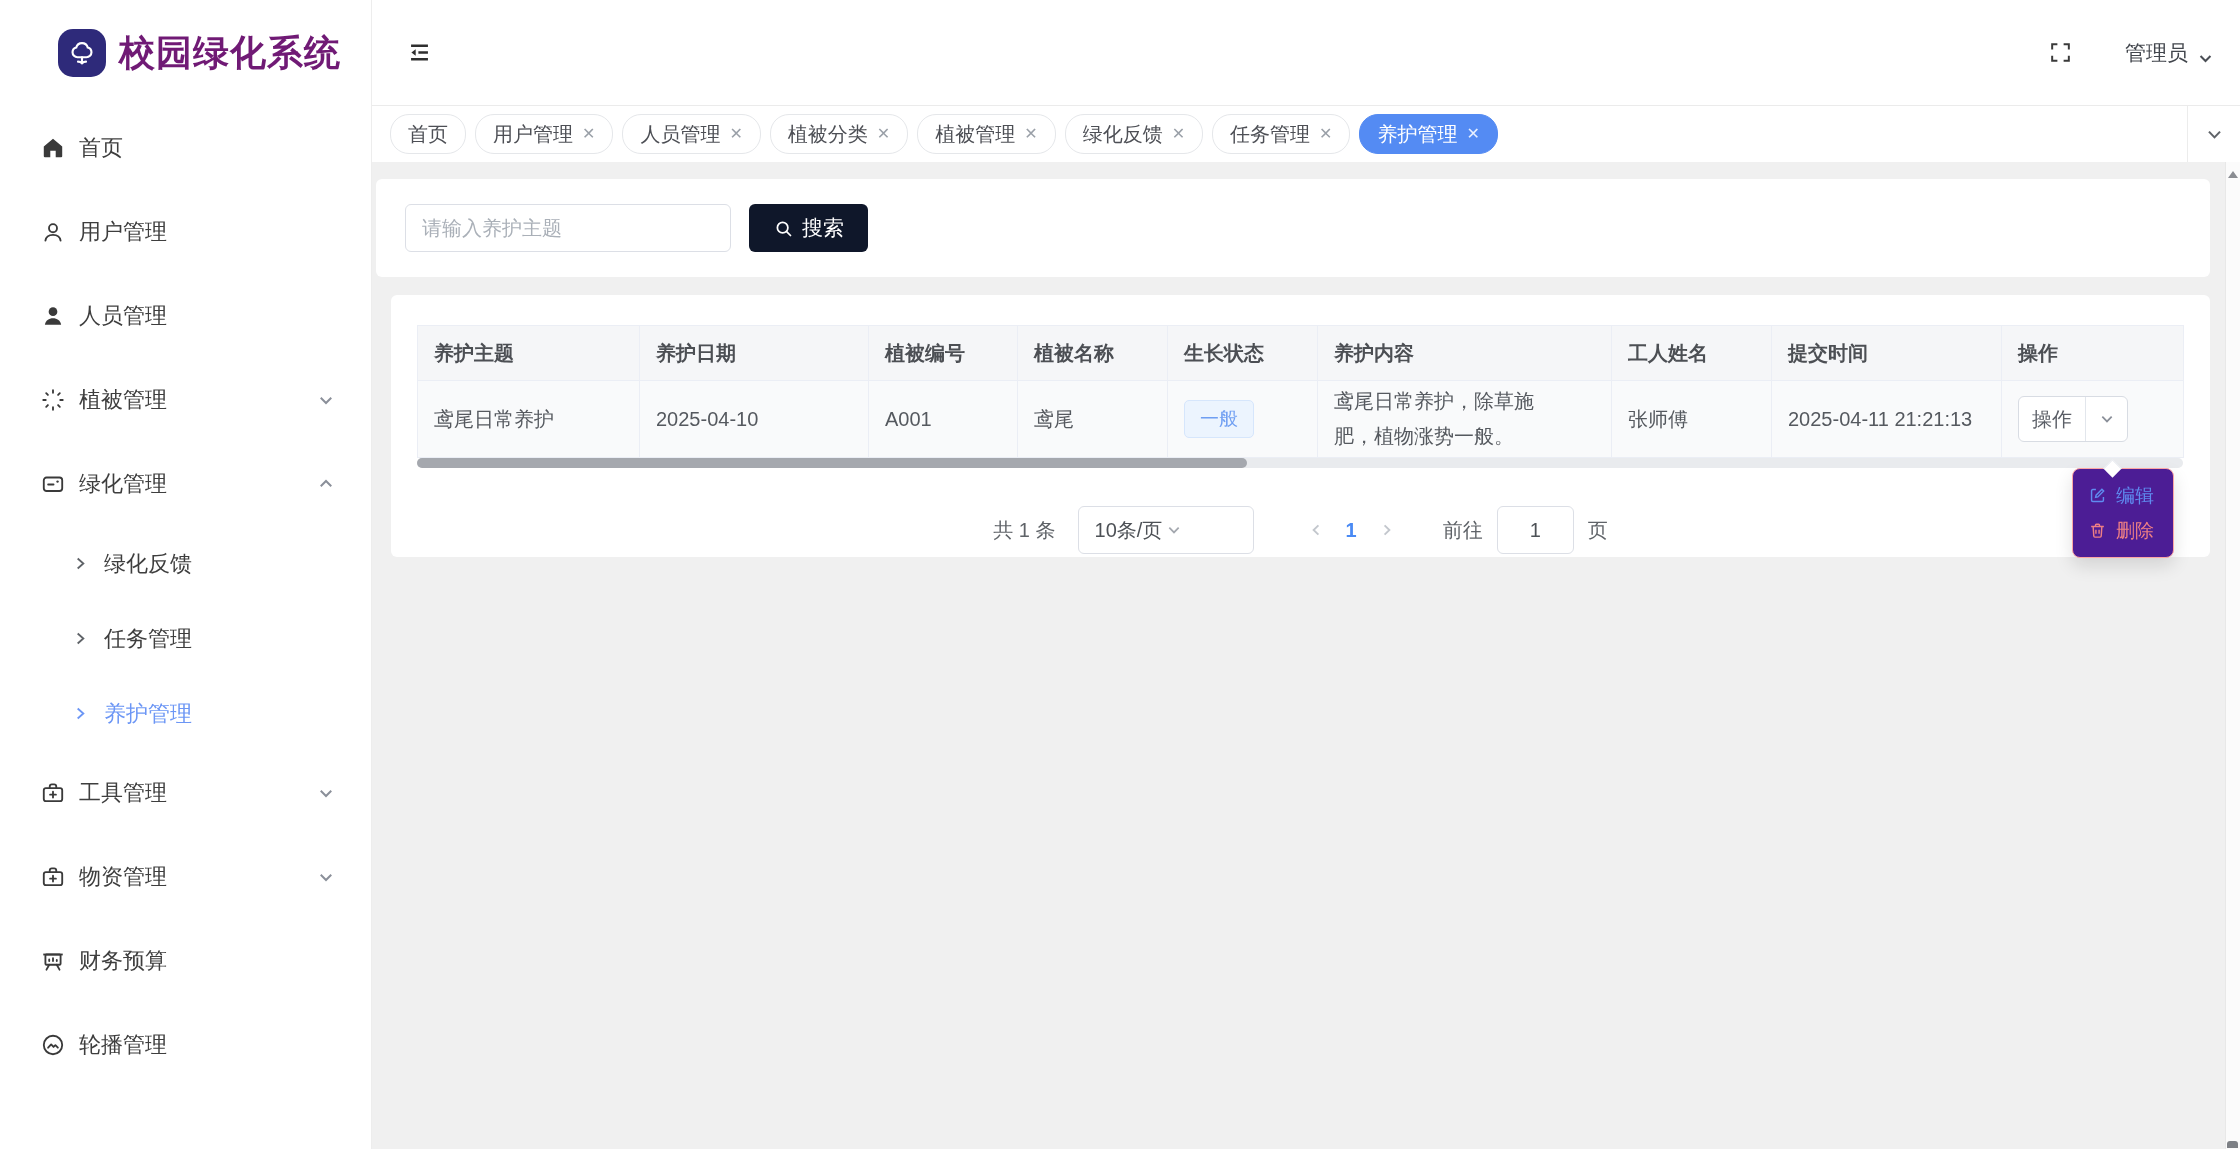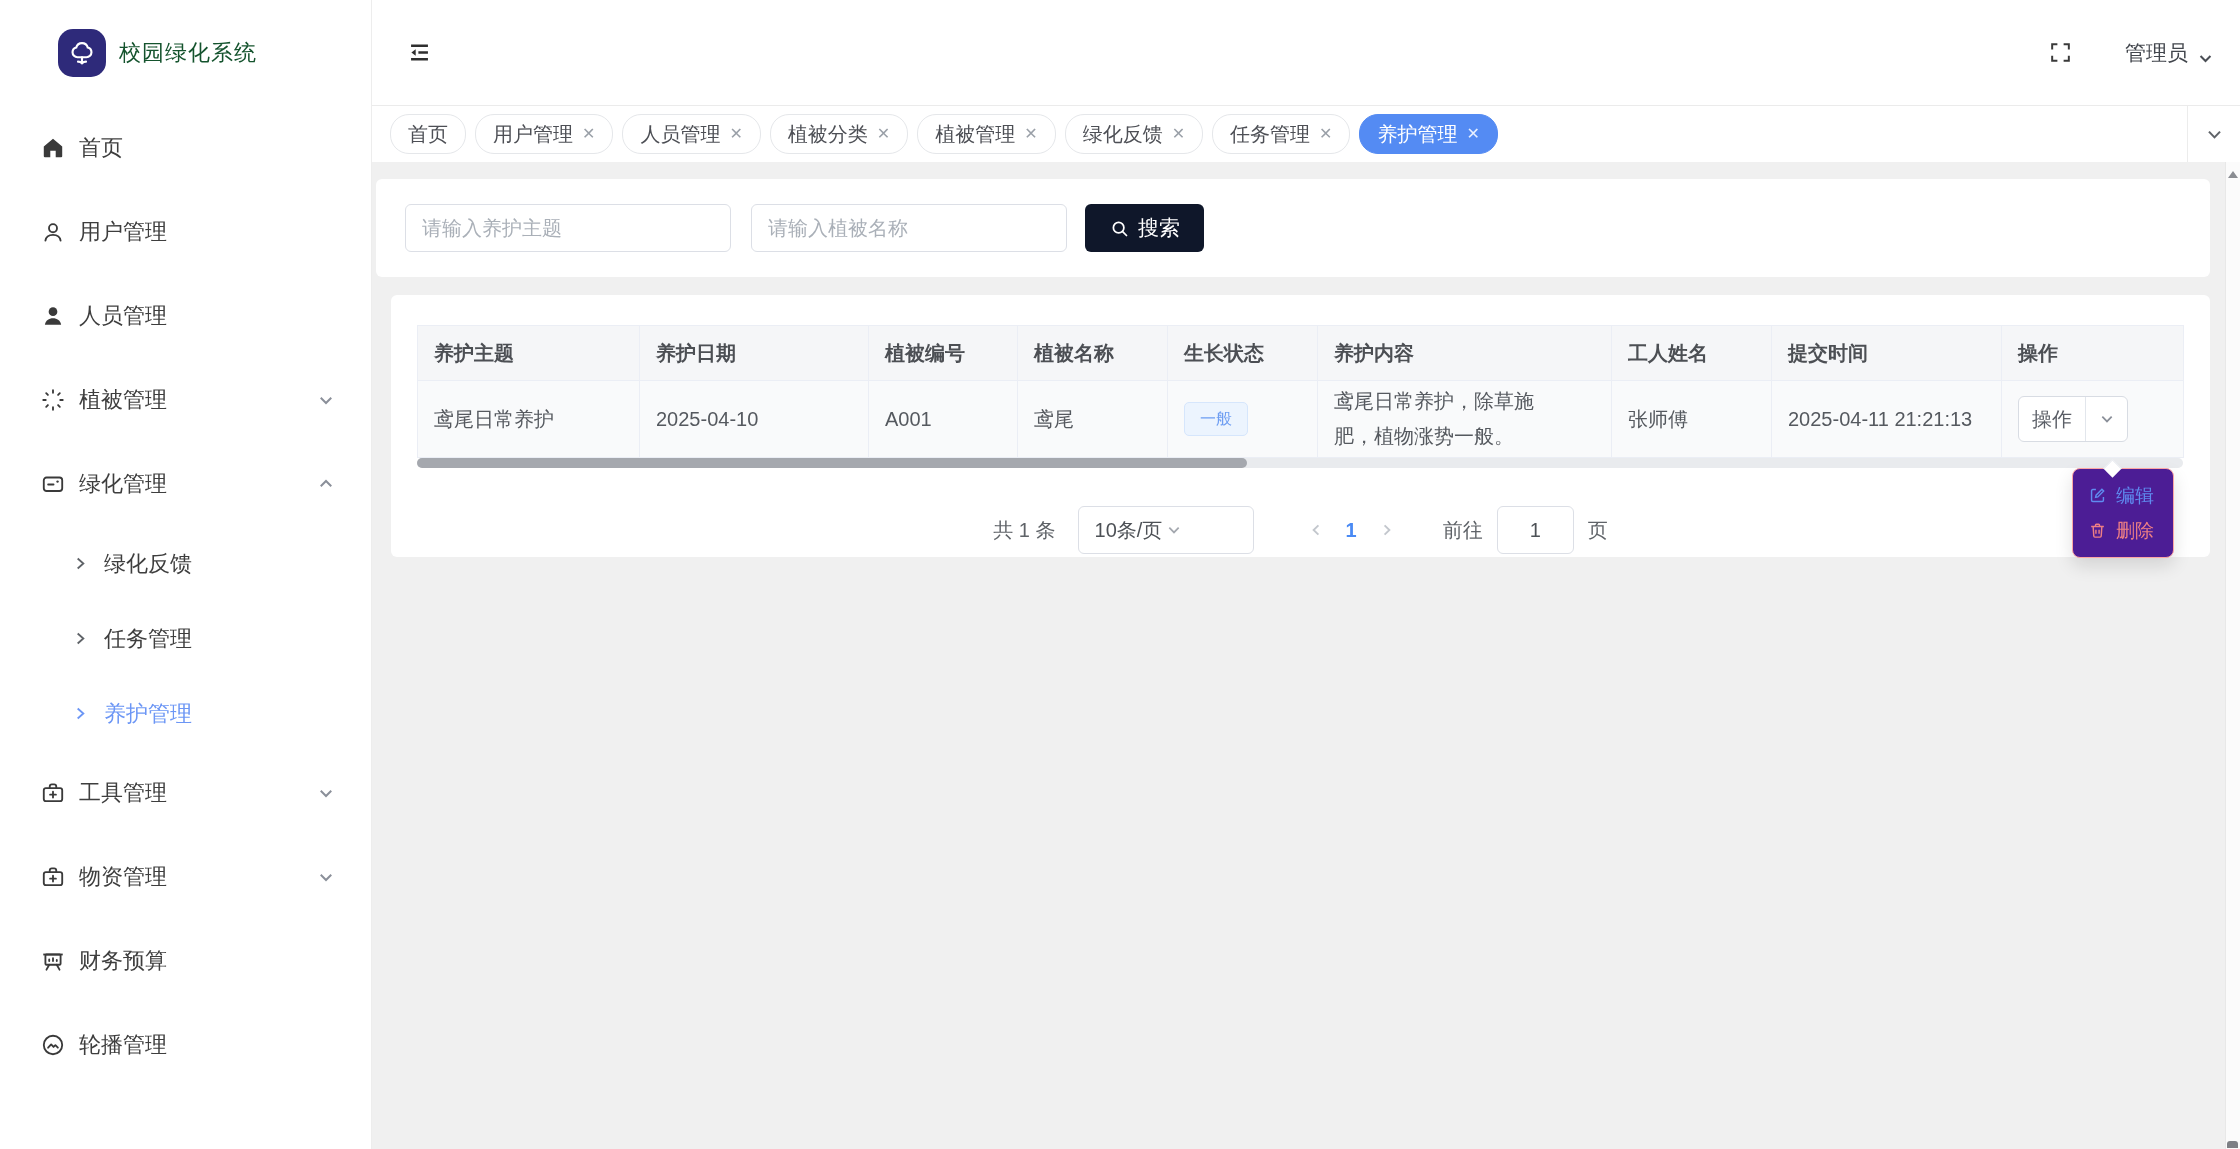--- a/index.html
+++ b/index.html
@@ -6,21 +6,21 @@
   .app{position:relative;width:2240px;height:1149px;overflow:hidden;
        font-family:"Liberation Sans",sans-serif;color:#3e3e3e;}
   svg{display:block;}
 
   
   .sidebar{position:absolute;left:0;top:0;width:372px;height:100%;background:#fff;
            border-right:1px solid #ededed;box-sizing:border-box;z-index:5;}
   .logo{height:106px;display:flex;align-items:center;padding-left:58px;}
   .logo-badge{width:48px;height:48px;border-radius:15px;background:#2e2a7a;
               display:flex;align-items:center;justify-content:center;margin-right:13px;}
-  .logo-title{font-size:22px;font-weight:400;color:#14532d;letter-spacing:1px;}
+  .logo-title{font-size:36px;font-weight:700;color:#701a75;letter-spacing:1px;}
   .menu{display:flex;flex-direction:column;}
   .menu-item{height:84px;display:flex;align-items:center;padding:0 36px 0 40px;cursor:pointer;}
   .menu-item .mi{width:26px;height:26px;margin-right:13px;flex:0 0 auto;}
   .menu-item .ml{font-size:22px;color:#3e3e3e;}
   .menu-item .chev{margin-left:auto;width:18px;height:18px;}
   .menu-sub{height:75px;display:flex;align-items:center;padding-left:72px;cursor:pointer;}
   .menu-sub .arr{width:17px;height:17px;margin-right:15px;}
   .menu-sub .ml{font-size:22px;color:#3e3e3e;}
   .menu-sub.active .ml{color:#6c96f5;}
 
@@ -60,21 +60,21 @@
               cursor:pointer;font-family:"Liberation Sans",sans-serif;}
 
   .table-card{margin:18px 15px 0 19px;height:262px;box-sizing:border-box;padding:30px 26px;position:relative;}
   table.grid{border-collapse:collapse;table-layout:fixed;width:1766px;}
   table.grid th,table.grid td{border:1px solid #ebeef5;padding:0 16px;text-align:left;
        overflow:hidden;box-sizing:border-box;}
   table.grid th{height:55px;background:#f5f6f8;font-size:20px;color:#4c4f54;font-weight:700;}
   table.grid td{height:77px;background:#f9fafb;font-size:20px;color:#55595f;}
   th.sticky,td.sticky{box-shadow:-7px 0 7px -5px rgba(0,0,0,0.10);}
   .tag{display:inline-block;padding:5px 15px;background:#ecf4fe;border:1px solid #d6e6fc;
-       border-radius:5px;color:#6f9ef2;font-size:16px;line-height:1.4;}
+       border-radius:5px;color:#6f9ef2;font-size:19px;line-height:1.4;}
   .cell-wrap{max-width:235px;line-height:35px;}
   .op-btn{width:110px;height:46px;border:1px solid #d8dce3;border-radius:6px;background:#fff;
           display:flex;align-items:stretch;padding:0;cursor:pointer;}
   .op-text{width:66px;display:flex;align-items:center;justify-content:center;font-size:20px;color:#5a5e66;
            border-right:1px solid #e2e6ec;}
   .op-caret{flex:1;display:flex;align-items:center;justify-content:center;}
   .hscroll{width:1766px;height:10px;background:#e9ebee;border-radius:5px;margin-top:0;position:relative;}
   .hthumb{position:absolute;left:0;top:0;height:10px;width:47%;background:#a5a8ae;border-radius:5px;cursor:grab;}
 
   
@@ -332,21 +332,20 @@
         <svg width="19" height="19" viewBox="0 0 12 12" fill="none" stroke="#5f6368" stroke-width="1.3">
             <path d="M2.5 4.2 6 7.8l3.5-3.6"></path>
           </svg>
       </div>
     </div>
 
     <div class="content">
 
       <div class="card search-card">
         <input class="s-input" type="text" placeholder="请输入养护主题" style="">
-        <input class="s-input second" type="text" placeholder="请输入植被名称" style="">
         <button class="search-btn">
           <span>
             <svg width="21" height="21" viewBox="0 0 24 24" fill="none" stroke="#ffffff" stroke-width="2">
                 <circle cx="11" cy="11" r="6"></circle>
                 <path d="M15.6 15.6 20 20" stroke-linecap="round"></path>
               </svg>
           </span>
           <span>搜索</span>
         </button>
       </div>

